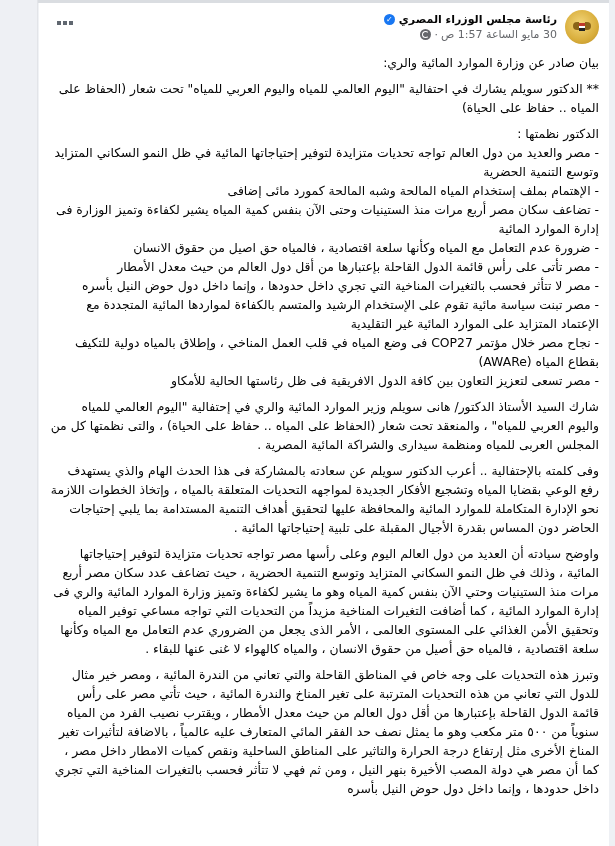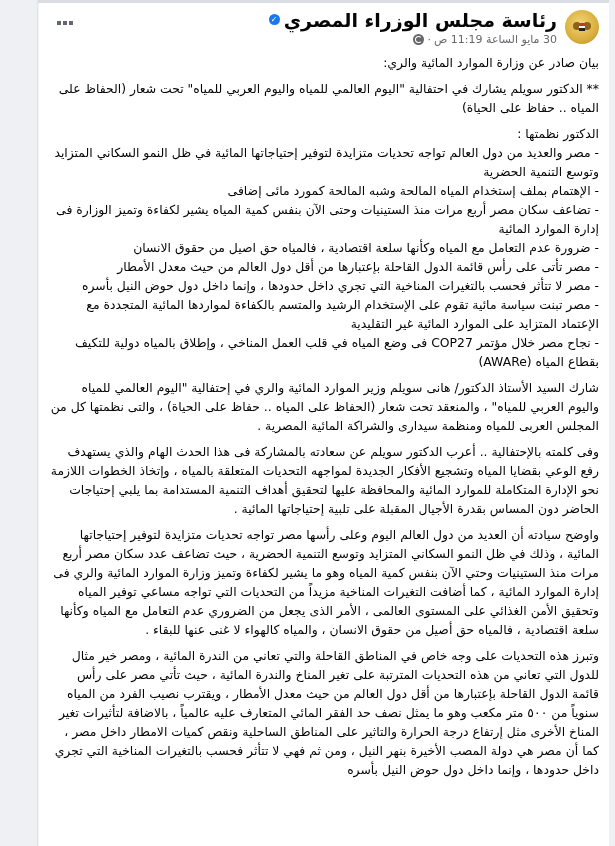--- a/index.html
+++ b/index.html
@@ -11,21 +11,21 @@
   .card { position: absolute; left: 39px; top: 3px; width: 570px; height: 843px; background: #ffffff; direction: rtl; }
   .header { position: absolute; right: 10px; top: 4px; height: 40px; display: flex; flex-direction: row; align-items: center; }
   .avatar { width: 34px; height: 34px; border-radius: 50%; background: radial-gradient(circle at 45% 40%, #f3d67a 0%, #d9ae3c 60%, #b78a22 100%); display: flex; align-items: center; justify-content: center; margin-left: 8px; }
   .avatar .eagle { width: 12px; height: 14px; position: relative; }
   .avatar .eagle .wing { position: absolute; top: 2px; width: 6px; height: 8px; background: #8a6418; }
   .avatar .eagle .wl { left: -3px; border-radius: 4px 0 0 4px; }
   .avatar .eagle .wr { right: -3px; border-radius: 0 4px 4px 0; }
   .avatar .eagle .shield { position: absolute; left: 3px; top: 3px; width: 6px; height: 8px; background: linear-gradient(#c0392b 0 33%, #fff 33% 66%, #222 66%); }
   .page-info { display: flex; flex-direction: column; }
   .page-name-row { display: flex; align-items: center; gap: 4px; }
-  .page-name { font-family: "DejaVu Sans", sans-serif; font-weight: bold; font-size: 19px; color: #050505; }
+  .page-name { font-family: "DejaVu Sans", sans-serif; font-weight: bold; font-size: 11px; color: #050505; }
   .verified { width: 11px; height: 11px; border-radius: 50%; background: #1877f2; color: #fff; font-size: 8px; line-height: 11px; text-align: center; }
   .meta-row { display: flex; align-items: center; gap: 3px; font-size: 11px; color: #65676b; margin-top: 2px; }
   .globe { width: 11px; height: 11px; border-radius: 50%; background: #65676b; position: relative; }
   .globe::after { content: ""; position: absolute; left: 2px; top: 2px; width: 5px; height: 5px; border-radius: 50%; border: 1px solid #fff; border-right-color: transparent; }
   .more-btn { position: absolute; left: 18px; top: 18px; display: flex; gap: 2px; direction: ltr; }
   .more-btn span { width: 4px; height: 4px; background: #606770; display: block; }
   .body { position: absolute; right: 10px; left: 10px; top: 50px; font-family: "DejaVu Sans", sans-serif; font-size: 12.4px; line-height: 19px; color: #050505; text-align: right; }
   .para { margin-bottom: 7px; }
   .line { display: block; }
 </style>
@@ -51,40 +51,41 @@
         <div class="wing wr"></div>
         <div class="shield"></div>
       </div>
     </div>
     <div class="page-info">
       <div class="page-name-row">
         <span class="page-name">رئاسة مجلس الوزراء المصري</span>
         <span class="verified">✓</span>
       </div>
       <div class="meta-row">
-        <span>30 مايو الساعة 11:19 ص</span>
+        <span>30 مايو الساعة 1:57 ص</span>
         <span>·</span>
         <span class="globe"></span>
       </div>
     </div>
   </div>
 
   <div class="body">
     <div class="para">بيان صادر عن وزارة الموارد المائية والري:</div>
     <div class="para">** الدكتور سويلم يشارك في احتفالية "اليوم العالمي للمياه واليوم العربي للمياه" تحت شعار (الحفاظ على المياه .. حفاظ على الحياة)</div>
     <div class="para">
       <span class="line">الدكتور نظمتها :</span>
       <span class="line">- مصر والعديد من دول العالم تواجه تحديات متزايدة لتوفير إحتياجاتها المائية في ظل النمو السكاني المتزايد وتوسع التنمية الحضرية</span>
       <span class="line">- الإهتمام بملف إستخدام المياه المالحة وشبه المالحة كمورد مائى إضافى</span>
       <span class="line">- تضاعف سكان مصر أربع مرات منذ الستينيات وحتى الآن بنفس كمية المياه يشير لكفاءة وتميز الوزارة فى إدارة الموارد المائية</span>
       <span class="line">- ضرورة عدم التعامل مع المياه وكأنها سلعة اقتصادية ، فالمياه حق اصيل من حقوق الانسان</span>
       <span class="line">- مصر تأتى على رأس قائمة الدول القاحلة بإعتبارها من أقل دول العالم من حيث معدل الأمطار</span>
       <span class="line">- مصر لا تتأثر فحسب بالتغيرات المناخية التي تجري داخل حدودها ، وإنما داخل دول حوض النيل بأسره</span>
       <span class="line">- مصر تبنت سياسة مائية تقوم على الإستخدام الرشيد والمتسم بالكفاءة لمواردها المائية المتجددة مع الإعتماد المتزايد على الموارد المائية غير التقليدية</span>
       <span class="line">- نجاح مصر خلال مؤتمر COP27 فى وضع المياه في قلب العمل المناخي ، وإطلاق بالمياه دولية للتكيف بقطاع المياه (AWARe)</span>
+      <span class="line">- مصر تسعى لتعزيز التعاون بين كافة الدول الافريقية فى ظل رئاستها الحالية للأمكاو</span>
     </div>
     <div class="para">شارك السيد الأستاذ الدكتور/ هانى سويلم وزير الموارد المائية والري في إحتفالية "اليوم العالمي للمياه واليوم العربي للمياه" ، والمنعقد تحت شعار (الحفاظ على المياه .. حفاظ على الحياة) ، والتى نظمتها كل من المجلس العربى للمياه ومنظمة سيدارى والشراكة المائية المصرية .</div>
     <div class="para">وفى كلمته بالإحتفالية .. أعرب الدكتور سويلم عن سعادته بالمشاركة فى هذا الحدث الهام والذي يستهدف رفع الوعي بقضايا المياه وتشجيع الأفكار الجديدة لمواجهه التحديات المتعلقة بالمياه ، وإتخاذ الخطوات اللازمة نحو الإدارة المتكاملة للموارد المائية والمحافظة عليها لتحقيق أهداف التنمية المستدامة بما يلبي إحتياجات الحاضر دون المساس بقدرة الأجيال المقبلة على تلبية إحتياجاتها المائية .</div>
     <div class="para">واوضح سيادته أن العديد من دول العالم اليوم وعلى رأسها مصر تواجه تحديات متزايدة لتوفير إحتياجاتها المائية ، وذلك في ظل النمو السكاني المتزايد وتوسع التنمية الحضرية ، حيث تضاعف عدد سكان مصر أربع مرات منذ الستينيات وحتي الآن بنفس كمية المياه وهو ما يشير لكفاءة وتميز وزارة الموارد المائية والري فى إدارة الموارد المائية ، كما أضافت التغيرات المناخية مزيداً من التحديات التي تواجه مساعي توفير المياه وتحقيق الأمن الغذائي على المستوى العالمى ، الأمر الذى يجعل من الضروري عدم التعامل مع المياه وكأنها سلعة اقتصادية ، فالمياه حق أصيل من حقوق الانسان ، والمياه كالهواء لا غنى عنها للبقاء .</div>
     <div class="para">
       <span>وتبرز هذه التحديات على وجه خاص في المناطق القاحلة والتي تعاني من الندرة المائية ، ومصر خير مثال للدول التي تعاني من هذه التحديات المترتبة على تغير المناخ والندرة المائية ، حيث تأتي مصر على رأس قائمة الدول القاحلة بإعتبارها من أقل دول العالم من حيث معدل الأمطار ، ويقترب نصيب الفرد من المياه سنوياً من ٥٠٠ متر مكعب وهو ما يمثل نصف حد الفقر المائي المتعارف عليه عالمياً ، بالاضافة لتأثيرات تغير المناخ الأخرى مثل إرتفاع درجة الحرارة والتاثير على المناطق الساحلية ونقص كميات الامطار داخل مصر ، كما أن مصر هي دولة المصب الأخيرة بنهر النيل ، ومن ثم فهي لا تتأثر فحسب بالتغيرات المناخية التي تجري داخل حدودها ، وإنما داخل دول حوض النيل بأسره </span>
     </div>
   </div>
 </div>
 

